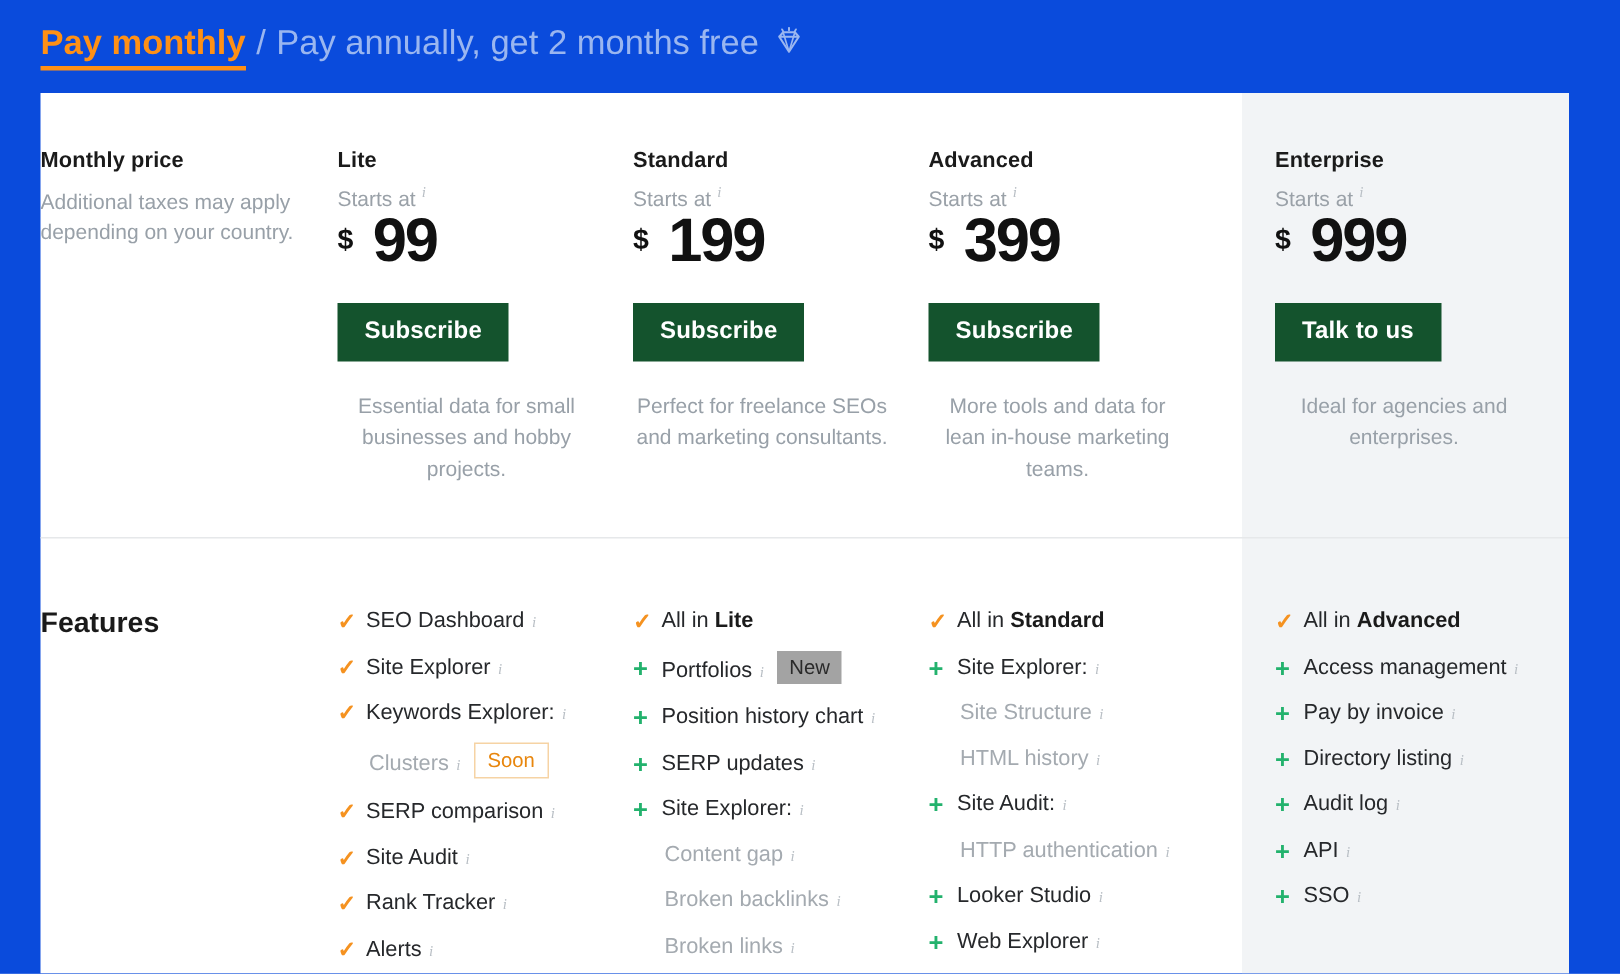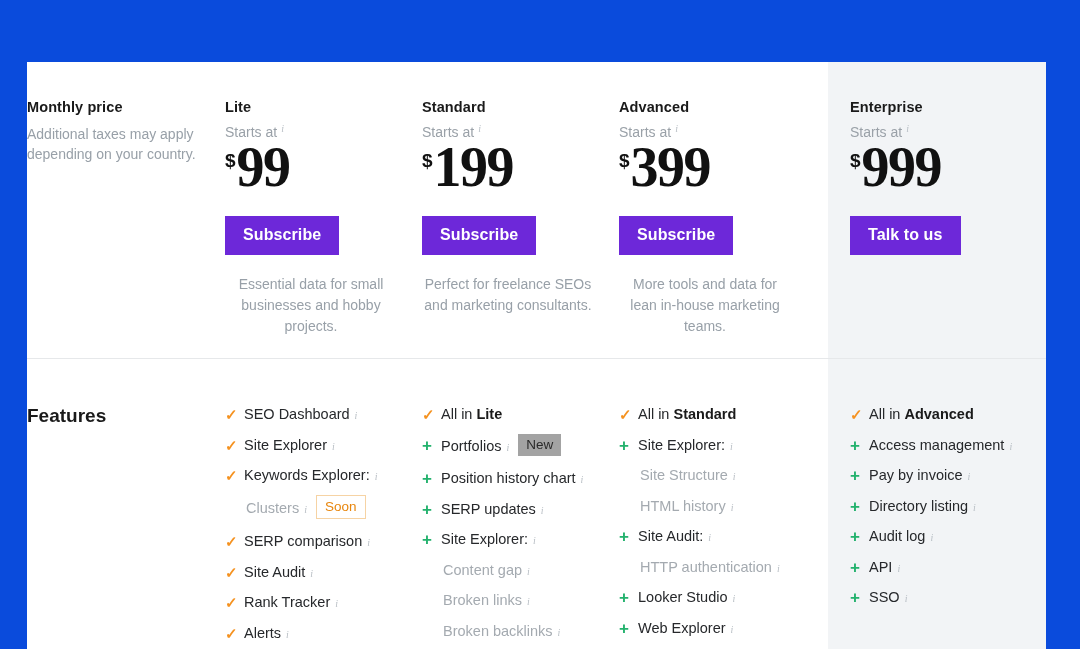--- a/index.html
+++ b/index.html
@@ -72,25 +72,25 @@
     display: flex; align-items: flex-start; gap: 4px;
   }
   .info-i {
     font-size: 10px; color: #b9bfc5; font-style: italic;
     font-family: "Liberation Serif", serif; line-height: 1;
     position: relative; top: 0px; cursor: pointer;
   }
   .price-wrap { display: flex; align-items: flex-start; margin-bottom: 22px; }
   .cur { font-size: 19px; font-weight: 700; color: #111; margin-top: 9px; }
   .amt {
-    font-size: 56px; font-weight: 700; color: #111;
-    line-height: .95; letter-spacing: -1.5px; margin-left: 1px; font-family: Liberation Serif, serif;
+    font-size: 41px; font-weight: 700; color: #111;
+    line-height: .95; letter-spacing: -1.5px; margin-left: 13px;
   }
   .cta {
-    display: inline-block; background: #6d28d9; color: #fff;
+    display: inline-block; background: #14532d; color: #fff;
     font-size: 16px; font-weight: 700; border: none;
     padding: 10px 18px 11px; cursor: pointer;
     font-family: "Liberation Sans", sans-serif;
     letter-spacing: .1px;
   }
   .blurb {
     margin-top: 19px; font-size: 14px; color: #98a0a8;
     line-height: 1.5; max-width: 172px; text-align: center;
   }
 
@@ -143,20 +143,35 @@
     font-size: 23px; color: #ffffff; font-style: italic;
     letter-spacing: 1px;
     text-shadow: 0 0 1px rgba(120,130,140,.85), 0 1px 2px rgba(120,130,140,.55);
   }
 </style>
 </head>
 <body>
 
 <div class="page">
 
+  <div class="toggle-bar">
+    <div class="toggle-inner">
+      <a class="pay-monthly" href="#">Pay monthly</a>
+      <span class="slash">/</span>
+      <a class="pay-annually" href="#">Pay annually, get 2 months free</a>
+      <span class="gem-icon">
+        <svg width="22" height="20" viewBox="0 0 22 20" fill="none">
+          <path d="M4.5 6.5h13l-6.5 10z" stroke="#9ab6f0" stroke-width="1.4" stroke-linejoin="round"></path>
+          <path d="M4.5 6.5l2.6-3h7.8l2.6 3" stroke="#9ab6f0" stroke-width="1.4" stroke-linejoin="round"></path>
+          <path d="M7.1 3.5l.9 3M14.9 3.5l-.9 3M8 6.5l3 10M14 6.5l-3 10" stroke="#9ab6f0" stroke-width="1.1"></path>
+          <path d="M11 .6v1.6M6.4 1.6l.7 1.3M15.6 1.6l-.7 1.3" stroke="#9ab6f0" stroke-width="1.3" stroke-linecap="round"></path>
+        </svg>
+      </span>
+    </div>
+  </div>
 
   <div class="card">
     <div class="ent-bg"></div>
 
     <div class="grid pricing-row">
 
       <div class="cell pad">
         <div class="col-title">Monthly price</div>
         <div class="tax-note">Additional taxes may apply depending on your country.</div>
       </div>
@@ -207,20 +222,21 @@
         <div class="col-title">Enterprise</div>
         <div class="starts-at">
           <span>Starts at</span>
           <span class="info-i">i</span>
         </div>
         <div class="price-wrap">
           <span class="cur">$</span>
           <span class="amt">999</span>
         </div>
         <button class="cta">Talk to us</button>
+        <div class="blurb">Ideal for agencies and enterprises.</div>
       </div>
     </div>
 
     <div class="grid features-row">
       <div class="cell pad">
         <div class="features-title">Features</div>
       </div>
       <ul class="flist" id="fcol0">
           <li class="fitem">
             <span class="mark check">✓</span>
@@ -275,25 +291,25 @@
           <li class="fitem">
             <span class="mark plus">+</span>
             <span class="ftext">Site Explorer:<span class="info-i fi">i</span></span>
           </li>
           <li class="fitem">
             <span class="mark none"></span>
             <span class="ftext sub">Content gap<span class="info-i fi">i</span></span>
           </li>
           <li class="fitem">
             <span class="mark none"></span>
+            <span class="ftext sub">Broken backlinks<span class="info-i fi">i</span></span>
+          </li>
+          <li class="fitem">
+            <span class="mark none"></span>
             <span class="ftext sub">Broken links<span class="info-i fi">i</span></span>
-          </li>
-          <li class="fitem">
-            <span class="mark none"></span>
-            <span class="ftext sub">Broken backlinks<span class="info-i fi">i</span></span>
           </li>
         </ul>
       <ul class="flist" id="fcol2">
           <li class="fitem">
             <span class="mark check">✓</span>
             <span class="ftext">All in <b>Standard</b></span>
           </li>
           <li class="fitem">
             <span class="mark plus">+</span>
             <span class="ftext">Site Explorer:<span class="info-i fi">i</span></span>

